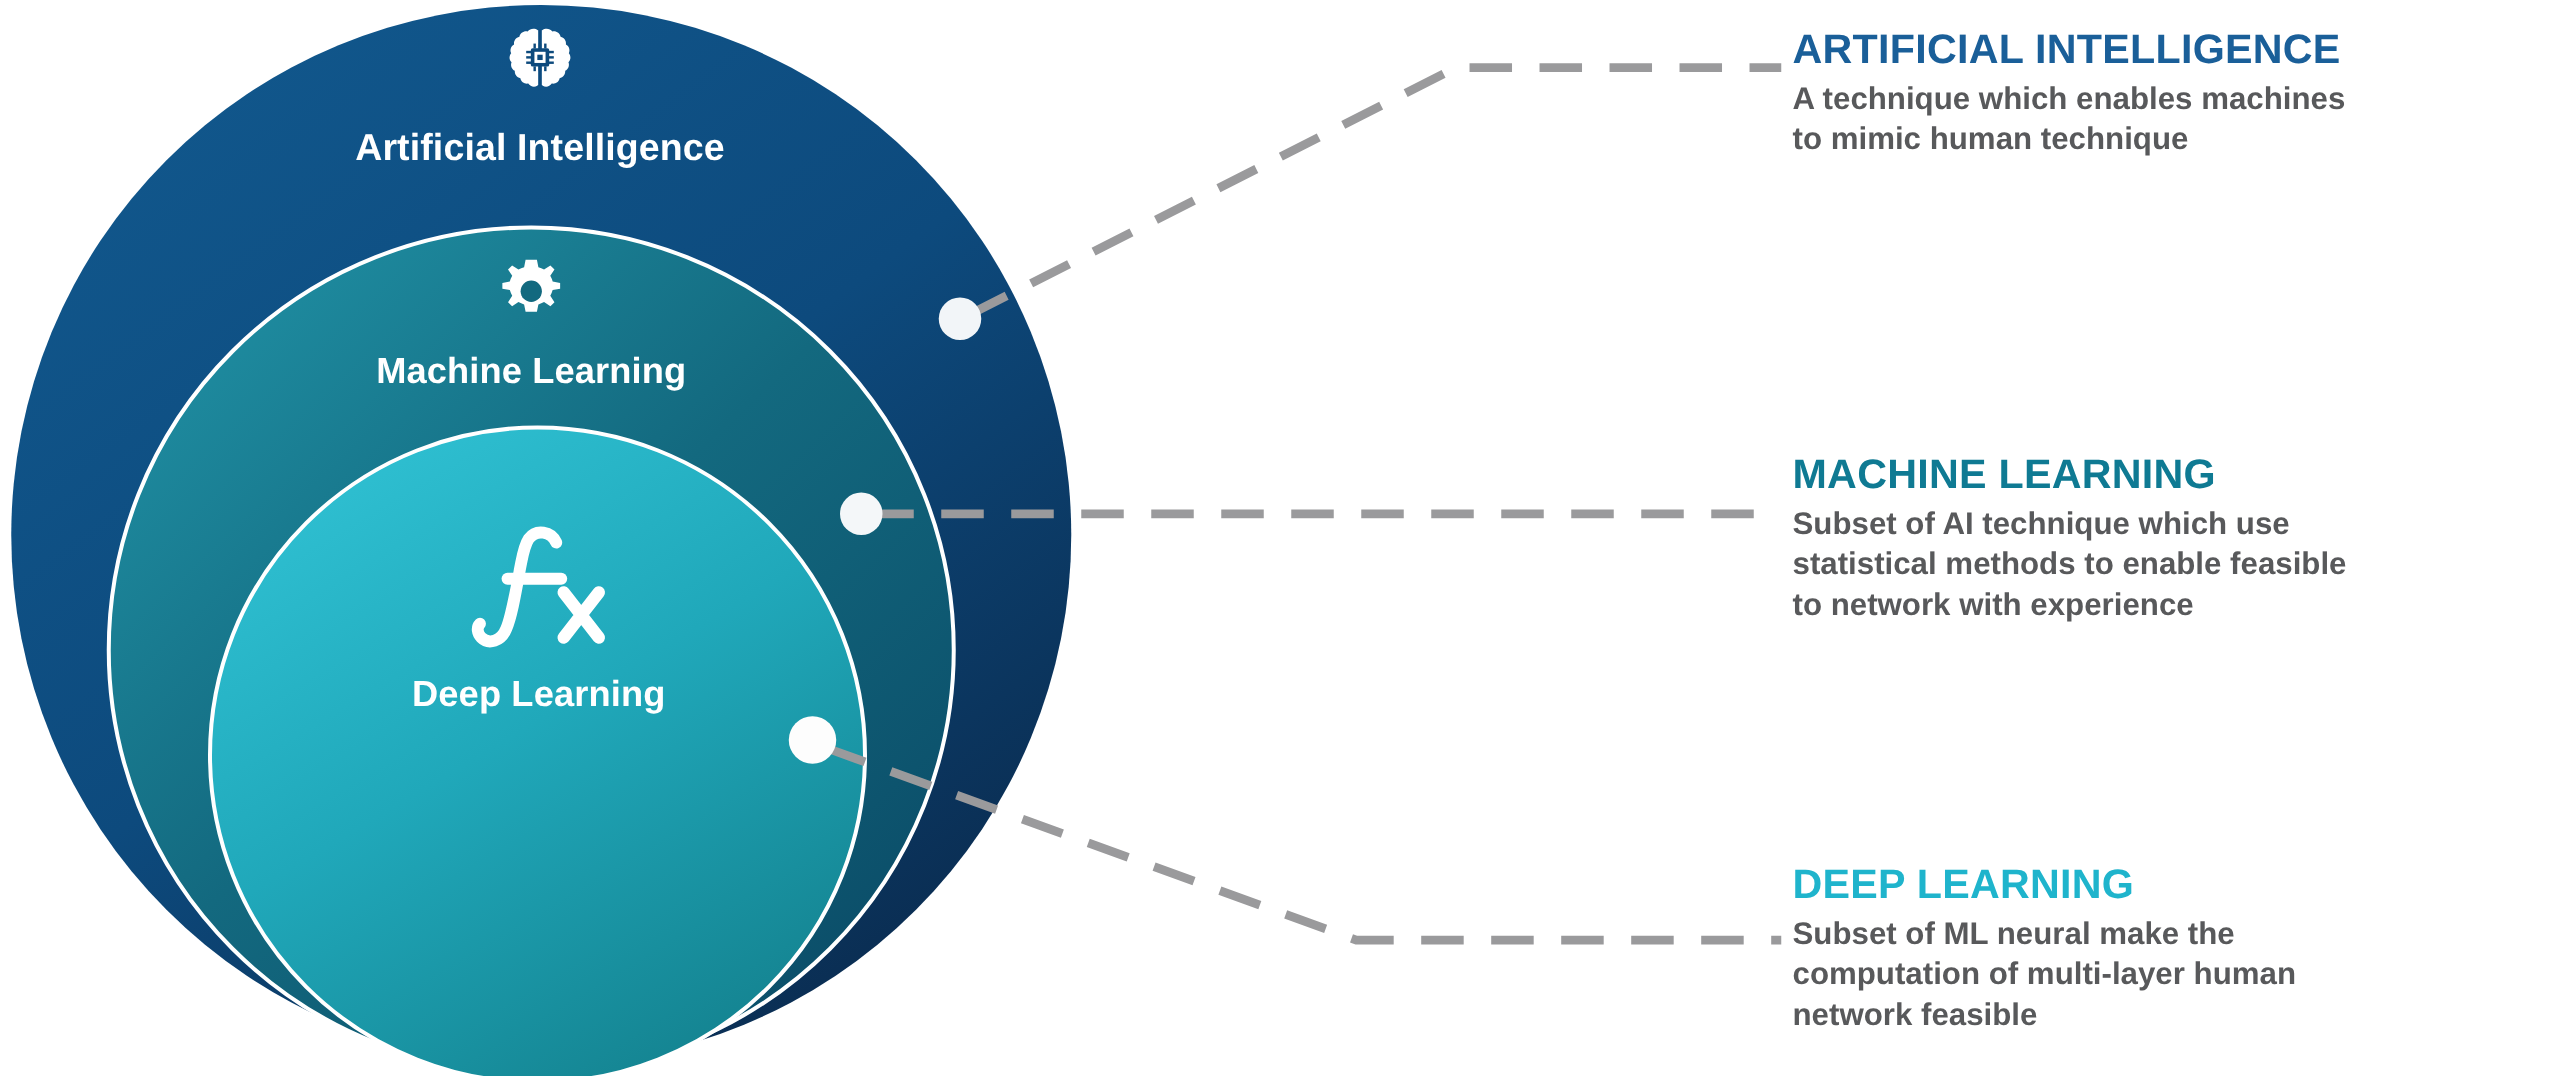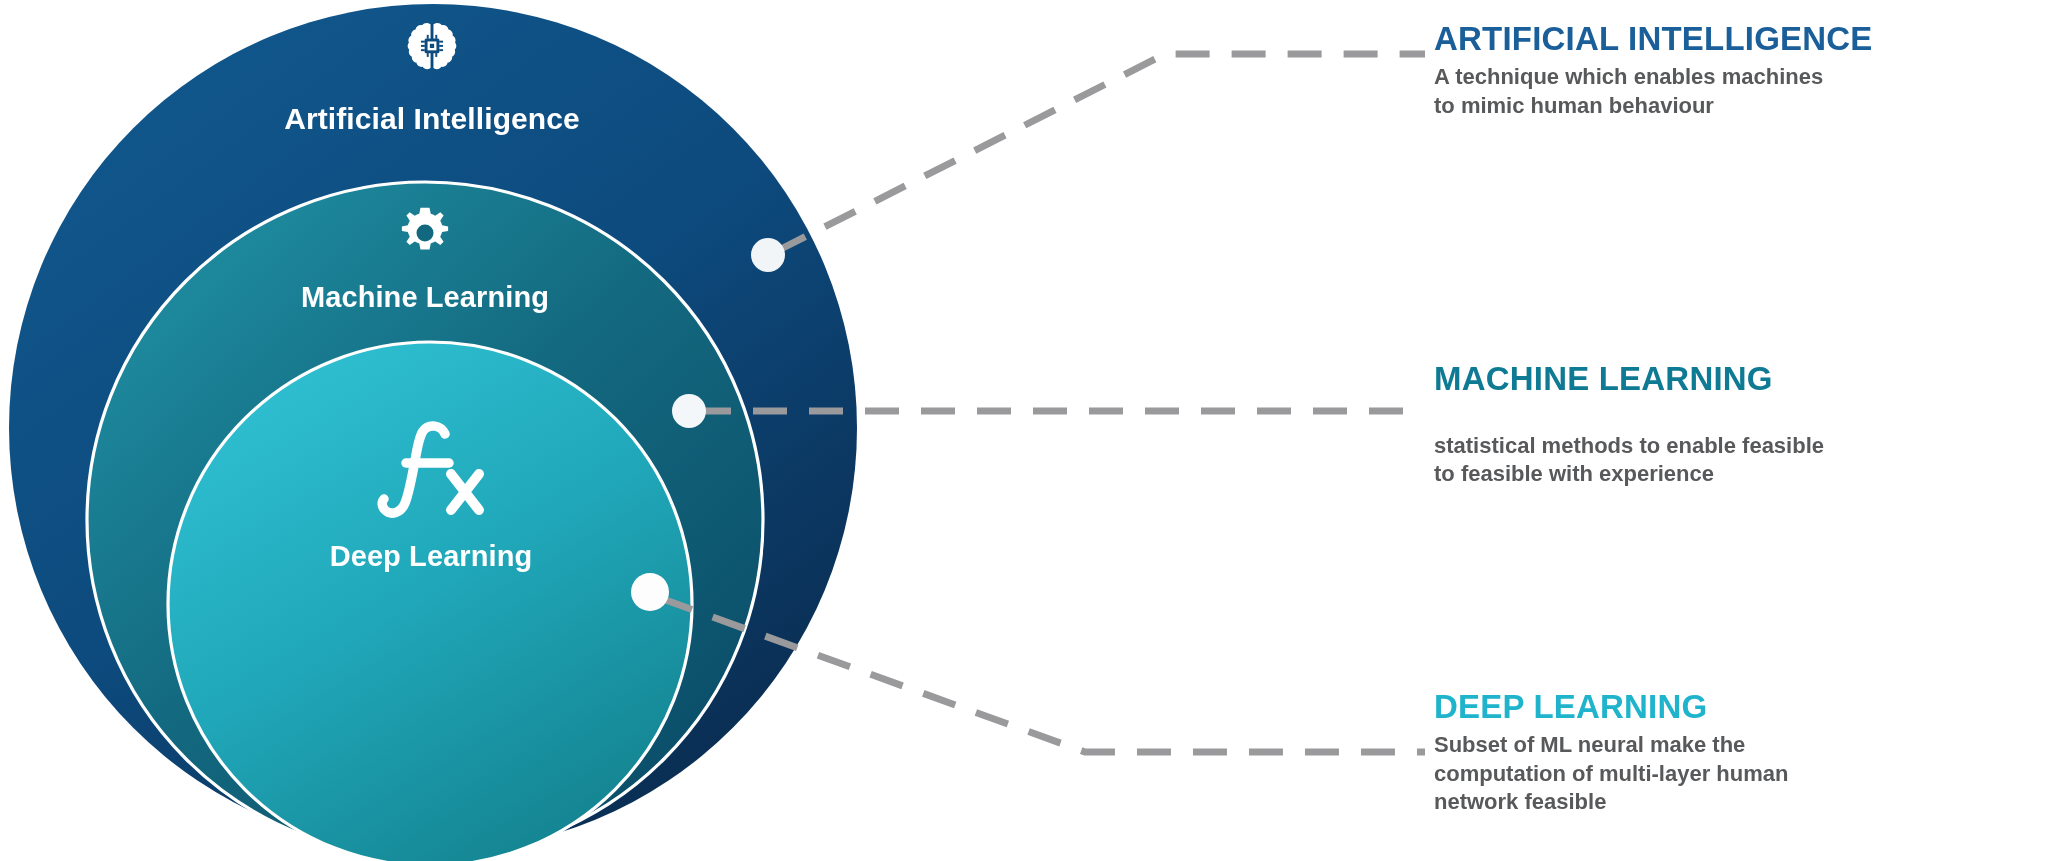--- a/index.html
+++ b/index.html
@@ -84,21 +84,21 @@
   }
   .info-title {
     font-size: 33px;
     font-weight: bold;
     letter-spacing: 0.2px;
     line-height: 1.06;
     margin: 0 0 6px 0;
     white-space: nowrap;
   }
   .info-body {
-    font-size: 22px;
+    font-size: 25px;
     font-weight: bold;
     color: #58595b;
     line-height: 1.30;
     margin: 0;
   }
   #info-ai  { top: 22px;  }
   #info-ml  { top: 362px; }
   #info-dl  { top: 690px; }
 </style>
 </head>
@@ -220,30 +220,30 @@
         <path fill="none" stroke="#ffffff" stroke-width="10" stroke-linecap="round" d="M76 56 L104 92 M104 56 L76 92"></path>
       </svg>
     </span>
     <span class="circle-label">Deep Learning</span>
   </div>
 
   <div class="info-block" id="info-ai">
     <h2 class="info-title" style="color:#1a5f99">ARTIFICIAL INTELLIGENCE</h2>
     <p class="info-body">
       <span>A technique which enables machines</span><br>
-      <span>to mimic human behaviour</span>
+      <span>to mimic human technique</span>
     </p>
   </div>
 
   <div class="info-block" id="info-ml">
     <h2 class="info-title" style="color:#0f7a93">MACHINE LEARNING</h2>
     <p class="info-body">
-      <br>
+      <span>Subset of AI technique which use</span><br>
       <span>statistical methods to enable feasible</span><br>
-      <span>to feasible with experience</span>
+      <span>to network with experience</span>
     </p>
   </div>
 
   <div class="info-block" id="info-dl">
     <h2 class="info-title" style="color:#1fb4cc">DEEP LEARNING</h2>
     <p class="info-body">
       <span>Subset of ML neural make the</span><br>
       <span>computation of multi-layer human</span><br>
       <span>network feasible</span>
     </p>

